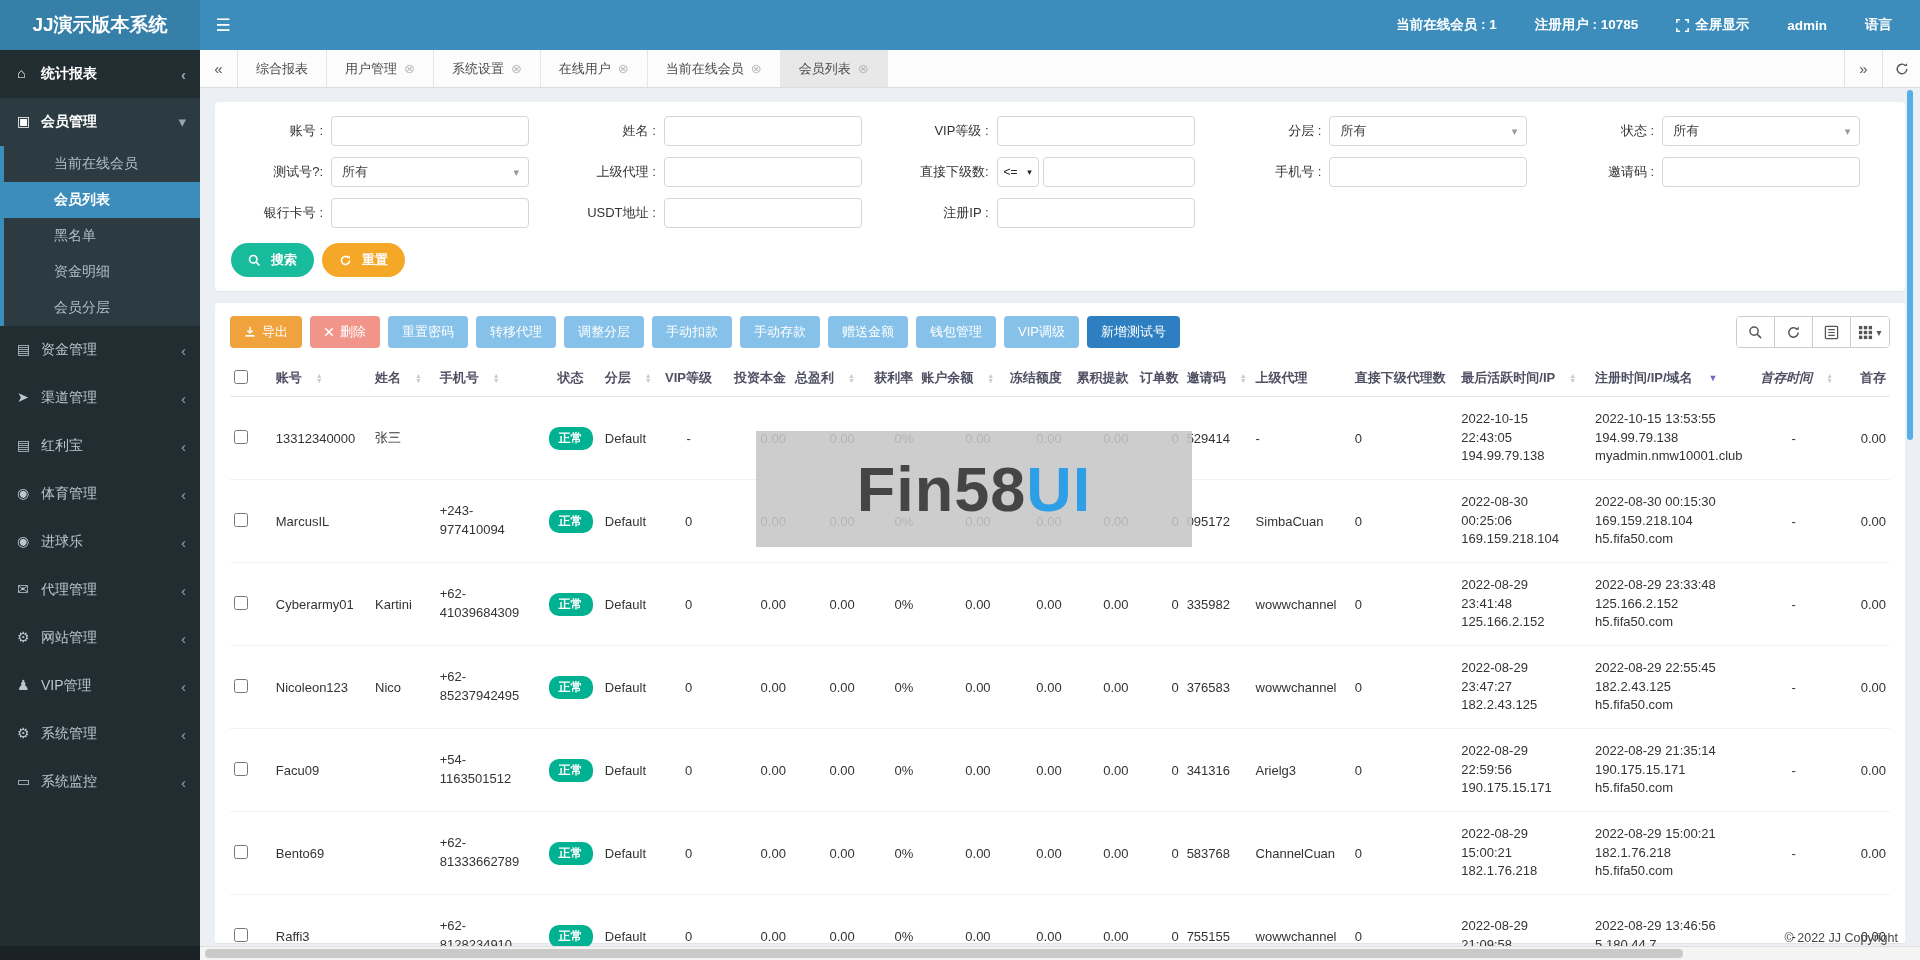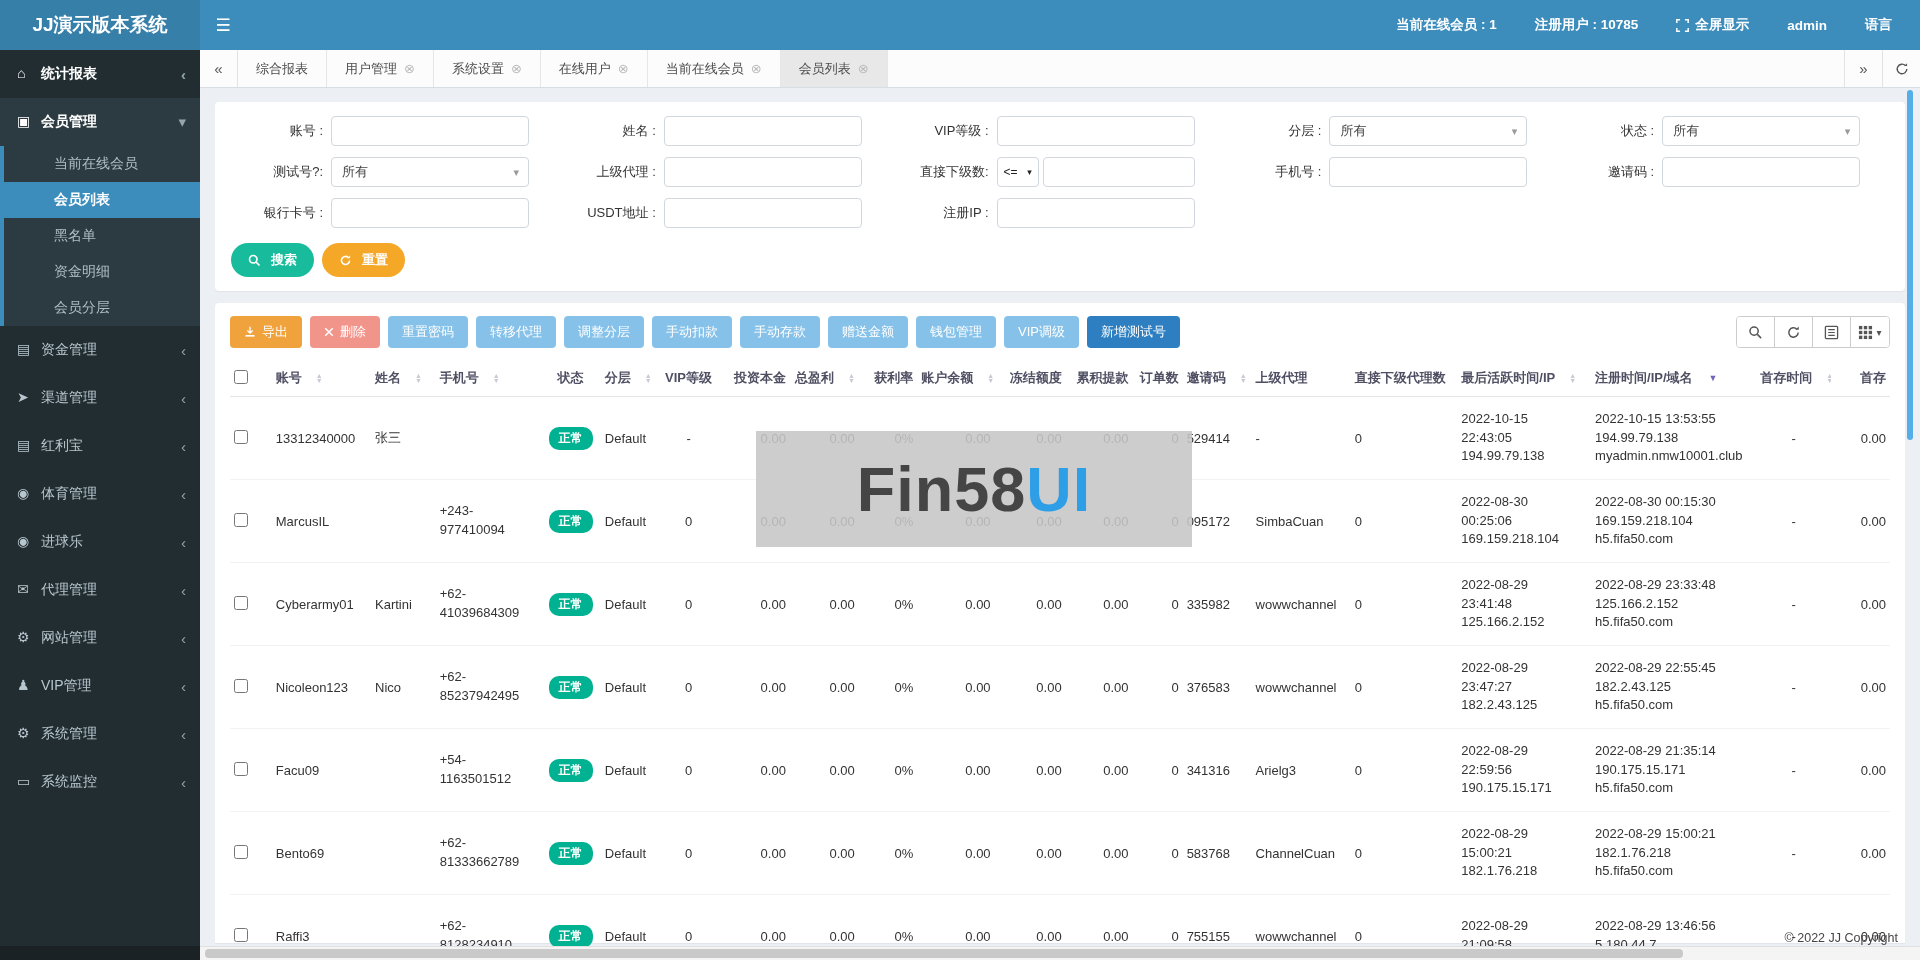--- a/index.html
+++ b/index.html
@@ -482,21 +482,21 @@
                 <span>直接下级代理数</span>
               </span></th>
             <th><span class="thwrap">
                 <span>最后活跃时间/IP</span>
                 <span class="sort-both">▲<br>▼</span>
               </span></th>
             <th><span class="thwrap">
                 <span>注册时间/IP/域名</span>
                 <span class="sort-desc">▼</span>
               </span></th>
-            <th style="text-align: center;"><span class="thwrap">
+            <th style="text-align: center; font-style: italic;"><span class="thwrap">
                 <span>首存时间</span>
                 <span class="sort-both">▲<br>▼</span>
               </span></th>
             <th style="text-align: right;"><span class="thwrap">
                 <span>首存</span>
               </span></th>
           </tr>
         </thead>
       <tbody id="tbody-host">
           <tr>

